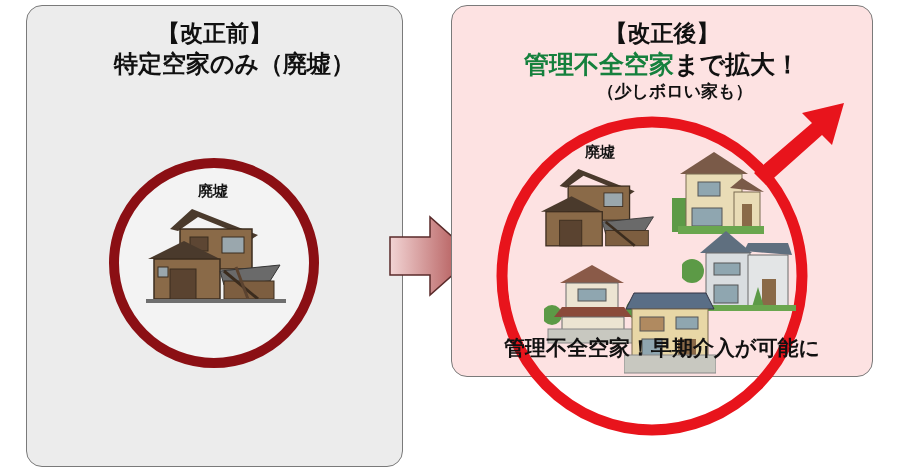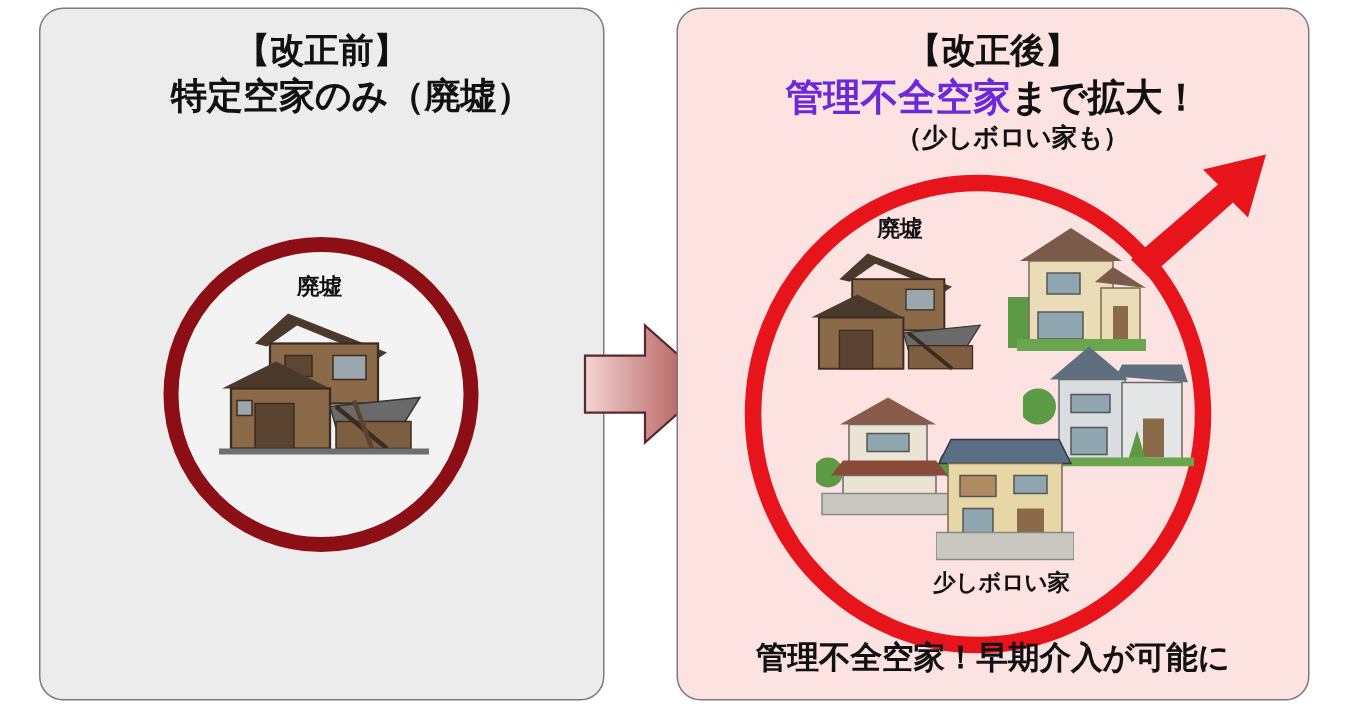--- a/index.html
+++ b/index.html
@@ -1,26 +1,26 @@
 <!DOCTYPE html>
 <html><head>
 <meta charset="utf-8">
 <style>
   html,body{margin:0;padding:0;}
   body{width:900px;height:473px;background:#ffffff;position:relative;overflow:hidden;
        font-family:"DejaVu Sans","Liberation Sans",sans-serif;}
   .panel{position:absolute;border:1.5px solid #7a7a7a;border-radius:16px;box-sizing:border-box;}
   .panel.before{left:26px;top:5px;width:377px;height:462px;background:#ececec;}
-  .panel.after{left:451px;top:5px;width:422px;height:462px;background:#fde2e2;}
+  .panel.after{left:451px;top:5px;width:422px;height:372px;background:#fde2e2;}
   .txt{position:absolute;left:0;right:0;text-align:center;font-weight:bold;color:#111;white-space:nowrap;}
   .b-h1{top:12px;font-size:23px;}
   .b-h2{top:42px;font-size:24px;padding-left:40px;}
   .a-h1{top:12px;font-size:23px;}
   .a-h2{top:42px;font-size:25px;}
-  .a-h2 .red{color:#6d28d9;margin-top:40px;}
+  .a-h2 .red{color:#15803d;margin-top:40px;}
   .a-h3{top:74px;font-size:17px;padding-left:26px;}
   .foot{bottom:14px;font-size:21px;}
   .lbl{position:absolute;font-weight:bold;font-size:15px;color:#111;white-space:nowrap;text-align:right;}
   svg{position:absolute;}
 </style>
 </head>
 <body>
 
 <div class="panel before">
   <div class="txt b-h1">【改正前】</div>
@@ -122,16 +122,15 @@
   <svg style="left:172px;top:283px" width="92" height="86" viewBox="0 0 92 86">
     <polygon points="2,20 10,4 82,4 90,20" fill="#5a6e86" stroke="#334"></polygon>
     <rect x="8" y="20" width="76" height="50" fill="#e8d7a6" stroke="#7a6a50"></rect>
     <rect x="16" y="28" width="24" height="14" fill="#b08a60" stroke="#555"></rect>
     <rect x="52" y="28" width="22" height="12" fill="#8fa6b0" stroke="#555"></rect>
     <rect x="18" y="50" width="20" height="18" fill="#8fa6b0" stroke="#555"></rect>
     <rect x="54" y="50" width="18" height="20" fill="#8a6a48"></rect>
     <rect x="0" y="66" width="92" height="18" fill="#c8c8c0" stroke="#888"></rect>
   </svg>
 
-  <div class="lbl" style="left:170px;top:373px">少しボロい家</div>
 
   <div class="txt foot">管理不全空家！早期介入が可能に</div>
 </div>
 
 </body></html>

